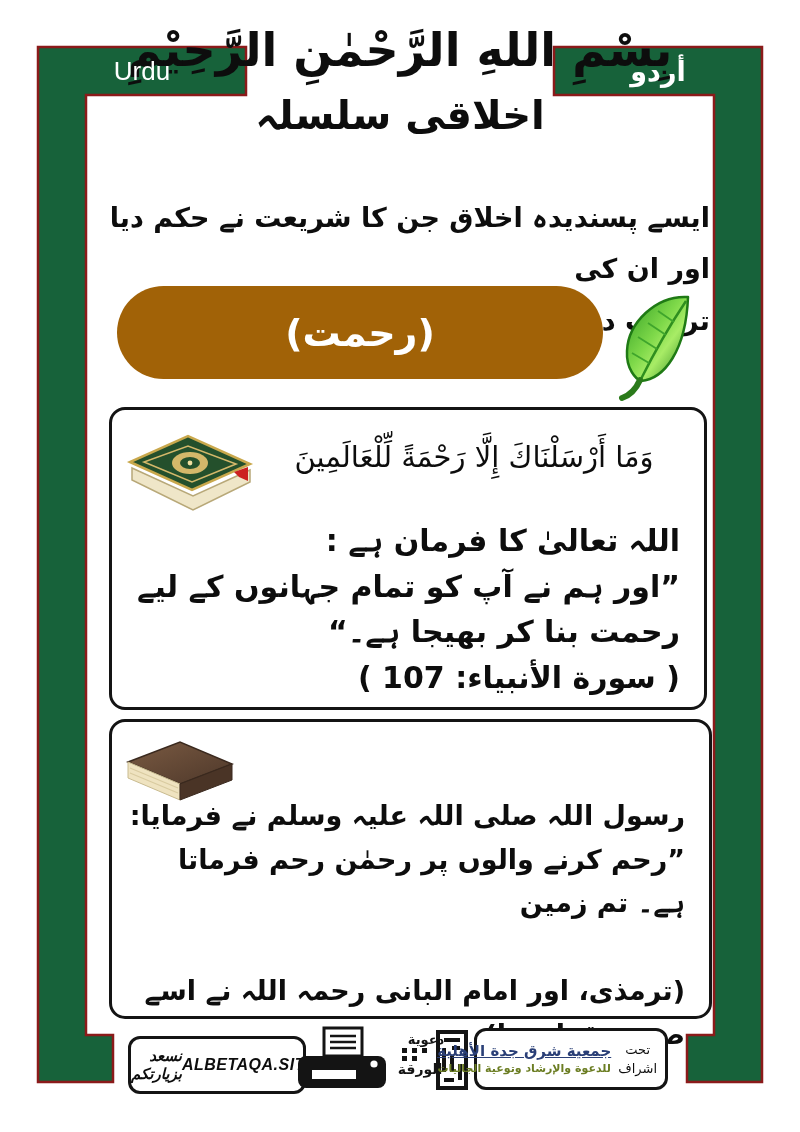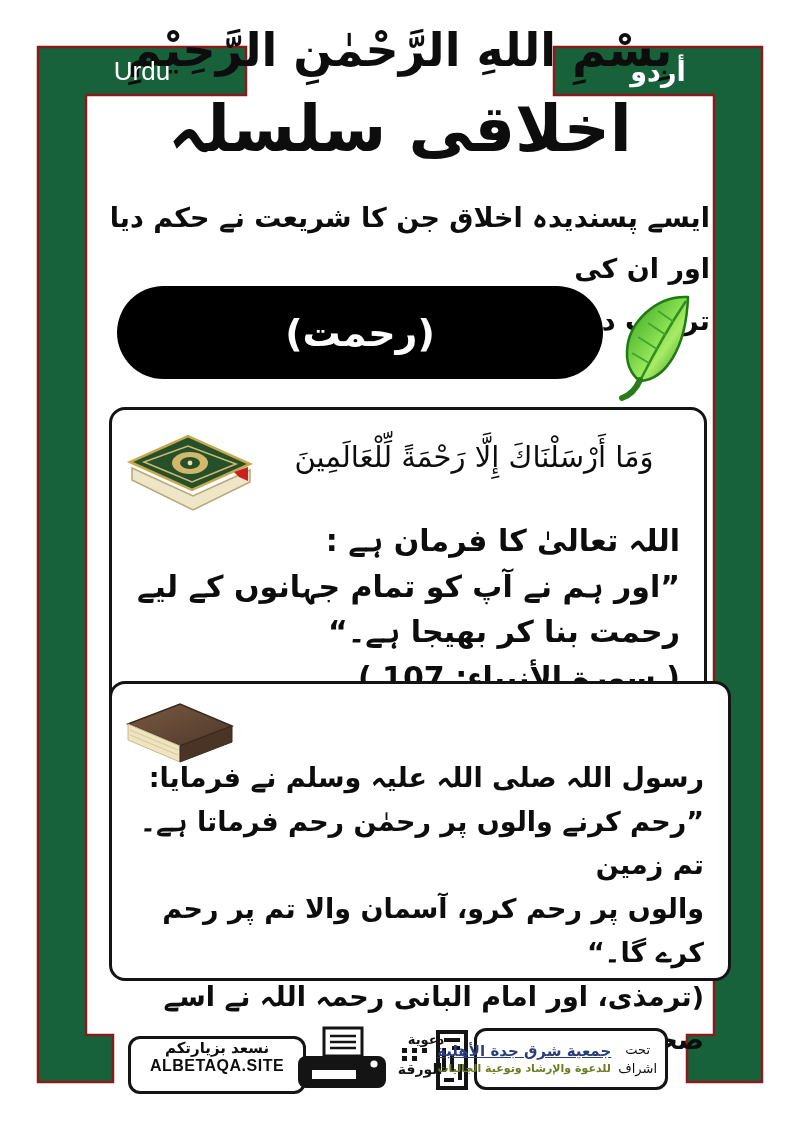--- a/index.html
+++ b/index.html
@@ -16,53 +16,53 @@
     display:flex;align-items:center;justify-content:center;color:#fff;
   }
   .tab-left{left:38px;font-family:"Liberation Sans",sans-serif;font-size:26px;}
   .tab-right{left:554px;font-size:27px;font-weight:bold;}
   .bismillah{
     left:0;top:16px;width:800px;text-align:center;
     font-size:46px;font-weight:bold;line-height:1.5;
   }
   .title{
     left:0;top:92px;width:800px;text-align:center;
-    font-size:64px;font-weight:bold;letter-spacing:-1px;
+    font-size:40px;font-weight:bold;letter-spacing:-1px;
   }
   .subtitle{
     left:96px;top:192px;width:614px;direction:rtl;text-align:right;
     font-size:27px;font-weight:bold;line-height:1.9;
   }
   .pill{
     left:117px;top:286px;width:486px;height:93px;border-radius:47px;
     display:flex;align-items:center;justify-content:center;
     color:#fff;font-size:38px;font-weight:bold;direction:rtl;
   }
   .leaf{left:616px;top:291px;}
   .card{
     position:absolute;background:#fff;border:3.5px solid #141414;border-radius:16px;
   }
   .card1{left:109px;top:407px;width:592px;height:297px;}
-  .card2{left:109px;top:681px;width:597px;height:294px;padding-left:19px;}
+  .card2{left:109px;top:719px;width:597px;height:294px;}
   .quran-icon{position:absolute;left:8px;top:10px;}
   .verse{
     position:absolute;left:150px;right:18px;top:24px;direction:rtl;
     text-align:center;font-size:29px;line-height:1.6;
   }
   .card-text{
     position:absolute;right:24px;left:16px;direction:rtl;text-align:right;
     font-weight:bold;
   }
   .card1 .card-text{top:108px;font-size:30px;line-height:1.52;}
   .book-icon{position:absolute;left:10px;top:14px;}
   .card2 .card-text{top:72px;font-size:27px;line-height:1.62;}
   
   .visit-box{
     left:128px;top:1036px;width:172px;height:52px;border:3px solid #141414;border-radius:12px;
-    display:flex;flex-direction:column;align-items:center;justify-content:flex-start;background:#fff;
+    display:flex;flex-direction:row;align-items:center;justify-content:space-between;background:#fff;font-style:italic;
   }
   .visit-ar{font-size:15px;font-weight:bold;direction:rtl;line-height:1.2;}
   .visit-site{font-family:"Liberation Sans",sans-serif;font-size:16px;font-weight:bold;letter-spacing:.5px;}
   .printer{left:296px;top:1026px;}
   .logo{left:390px;top:1030px;}
   .sup-box{
     left:474px;top:1028px;width:194px;height:62px;border:3px solid #141414;border-radius:12px;
     display:flex;flex-direction:row-reverse;align-items:center;gap:7px;
     padding:2px 8px;box-sizing:border-box;background:#fff;
   }
@@ -91,21 +91,21 @@
     <span>أردو</span>
   </div>
 
   <div class="abs title" dir="rtl">اخلاقی سلسلہ</div>
 
   <div class="abs subtitle" dir="rtl">
     <span>ایسے پسندیدہ اخلاق جن کا شریعت نے حکم دیا اور ان کی</span><br>
     <span>ترغیب دی</span>
   </div>
 
-  <div class="abs pill" style="background:#000000;">
+  <div class="abs pill" style="background:#a16207;">
     <span>(رحمت)</span>
   </div>
 
   <svg class="abs leaf" width="84" height="112" viewBox="0 0 84 112">
     <defs>
       <linearGradient id="lg" x1="0" y1="0" x2="1" y2="1">
         <stop offset="0" stop-color="#2e9b22"></stop>
         <stop offset="0.45" stop-color="#7fd94a"></stop>
         <stop offset="0.62" stop-color="#a8ec66"></stop>
         <stop offset="1" stop-color="#1f7d16"></stop>
@@ -145,21 +145,21 @@
         </linearGradient>
       </defs>
       <polygon points="6,26 58,6 110,28 58,48" fill="url(#bg1)" stroke="#3a291e" stroke-width="1.5"></polygon>
       <polygon points="6,26 6,42 58,64 58,48" fill="#efe3c0" stroke="#c9bb90" stroke-width="1"></polygon>
       <polygon points="58,48 58,64 110,44 110,28" fill="#4a3426" stroke="#3a291e" stroke-width="1"></polygon>
       <path d="M8,32 L56,52 M8,37 L56,57" stroke="#d9cba0" stroke-width="1.2" fill="none"></path>
     </svg>
     <div class="card-text">
       <span>رسول اللہ صلی اللہ علیہ وسلم نے فرمایا:</span><br>
       <span>”رحم کرنے والوں پر رحمٰن رحم فرماتا ہے۔ تم زمین</span><br>
-      <span>والوں پر رحم کرو، آسمان والا تم پر رحم کرے گا۔“</span><br>
+      <br>
       <span>(ترمذی، اور امام البانی رحمہ اللہ نے اسے صحیح قرار دیا)</span>
     </div>
   </div>
 
   <div class="abs visit-box">
     <span class="visit-ar">نسعد بزيارتكم</span>
     <span class="visit-site">ALBETAQA.SITE</span>
   </div>
 
   <svg class="abs printer" width="92" height="66" viewBox="0 0 92 66">

